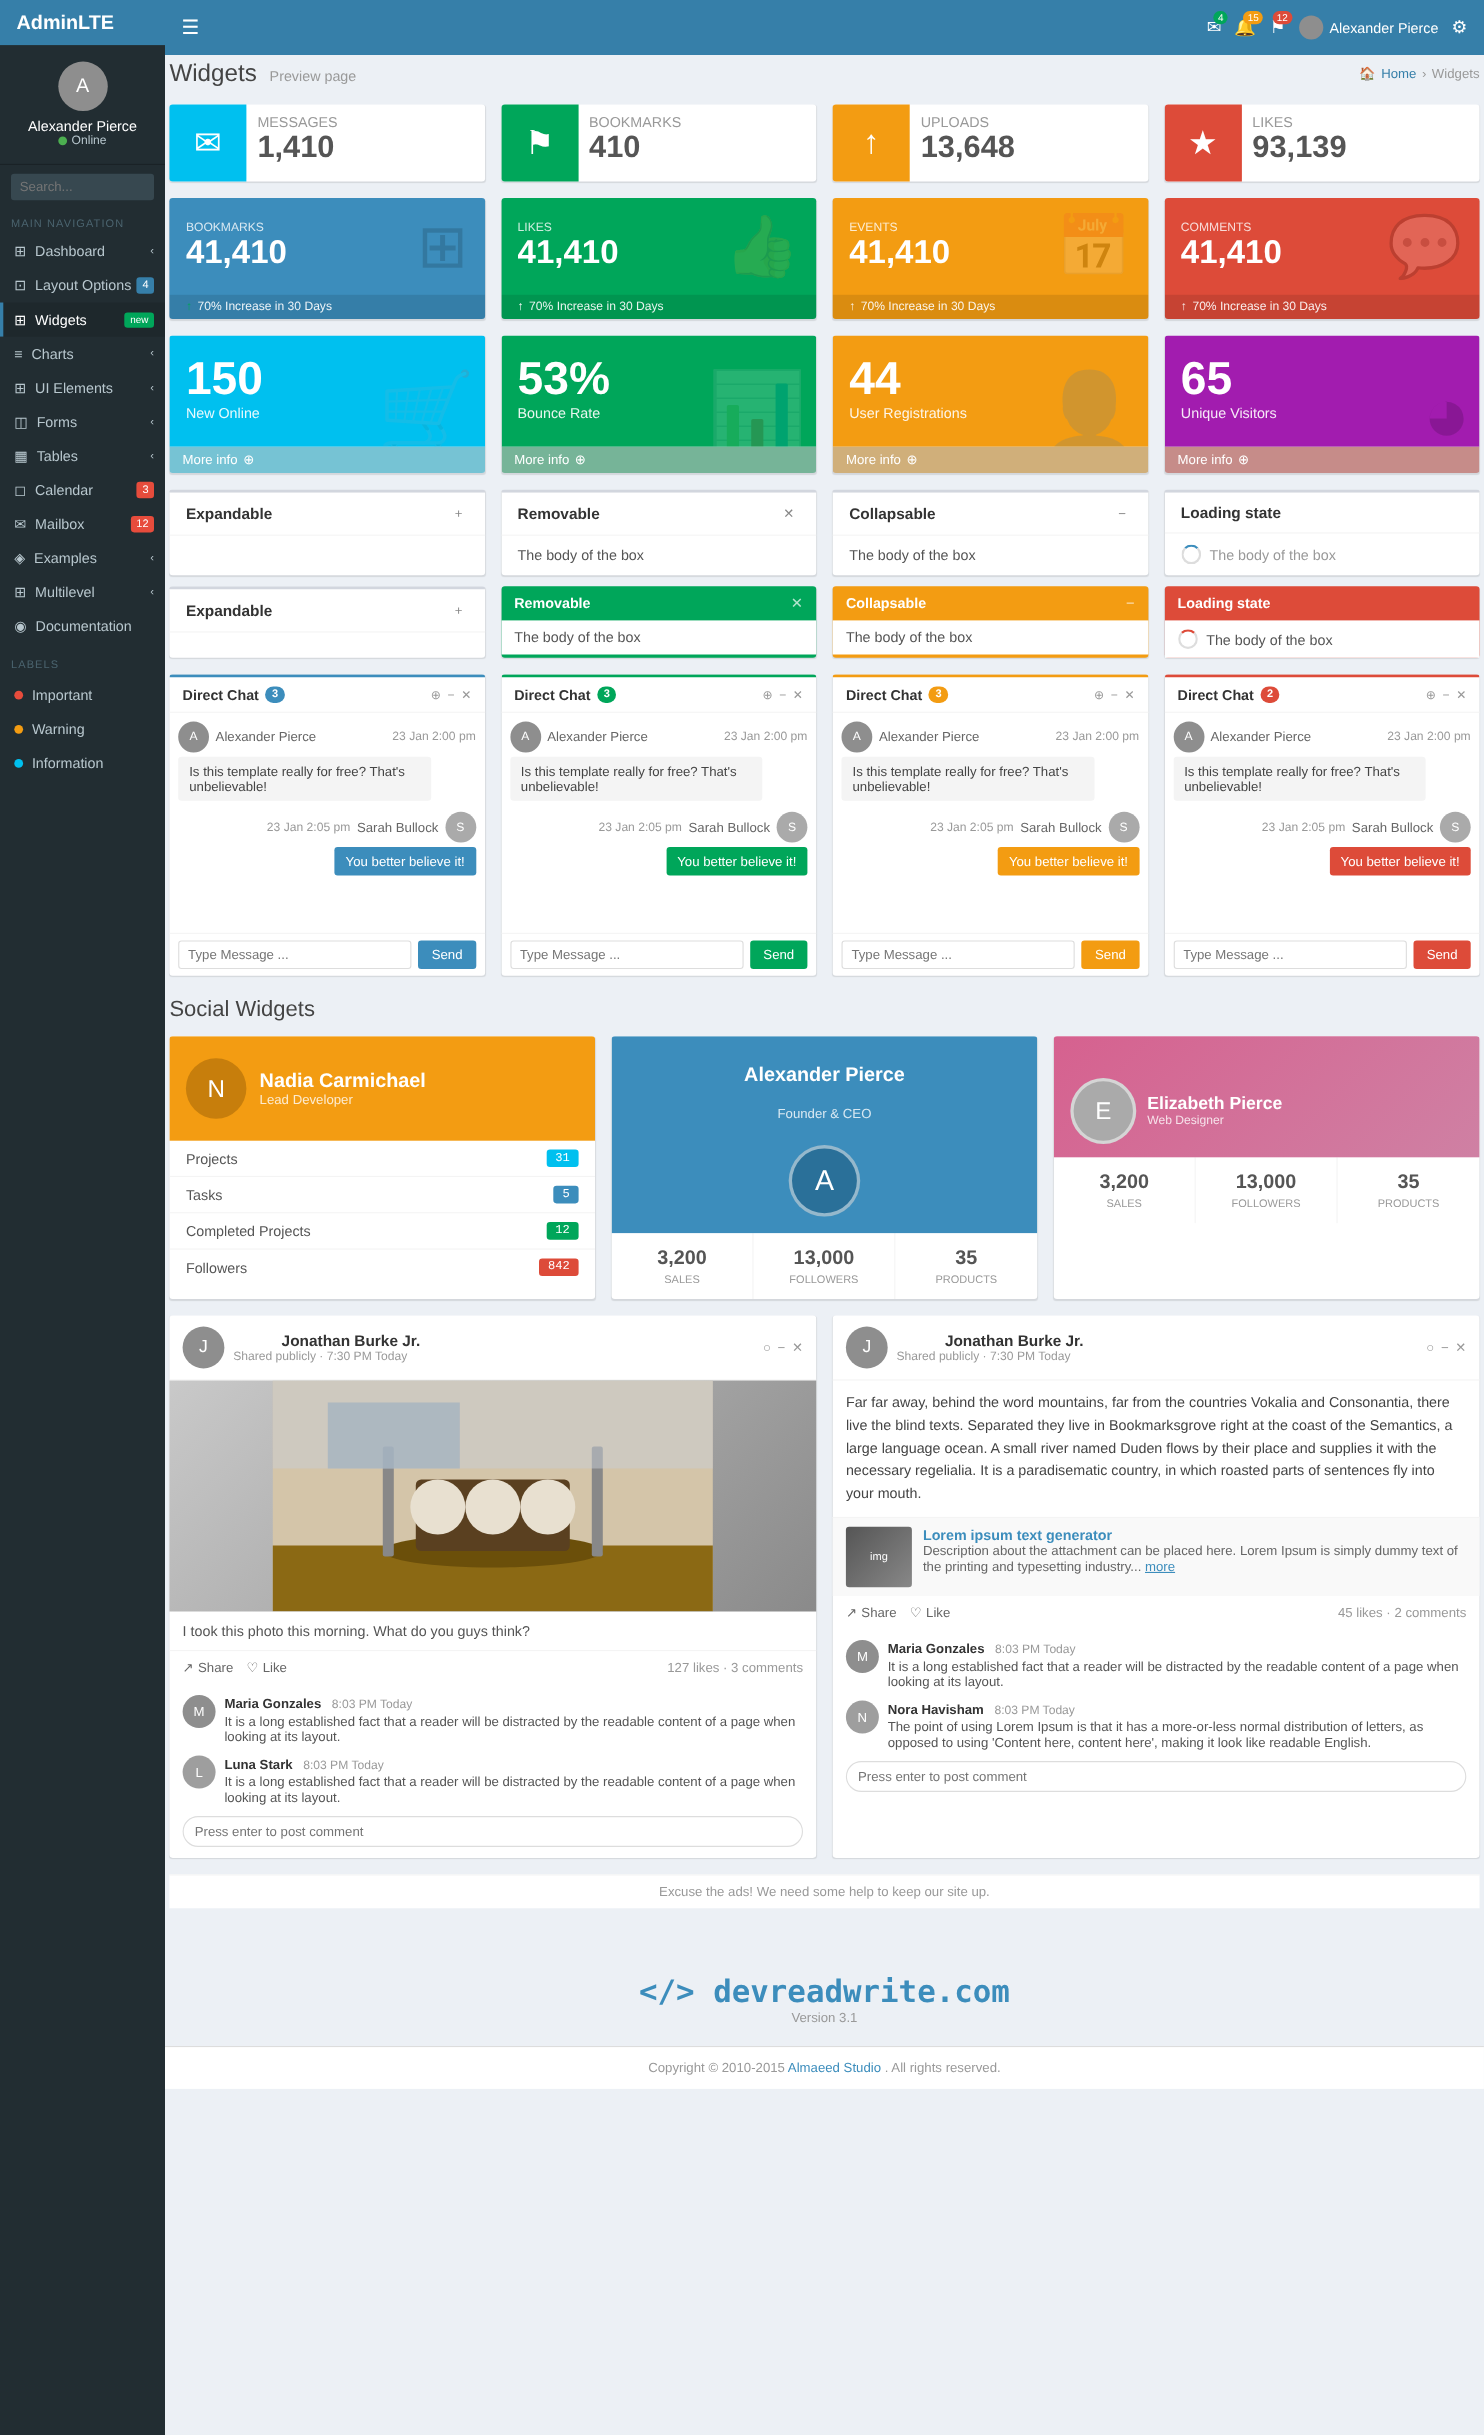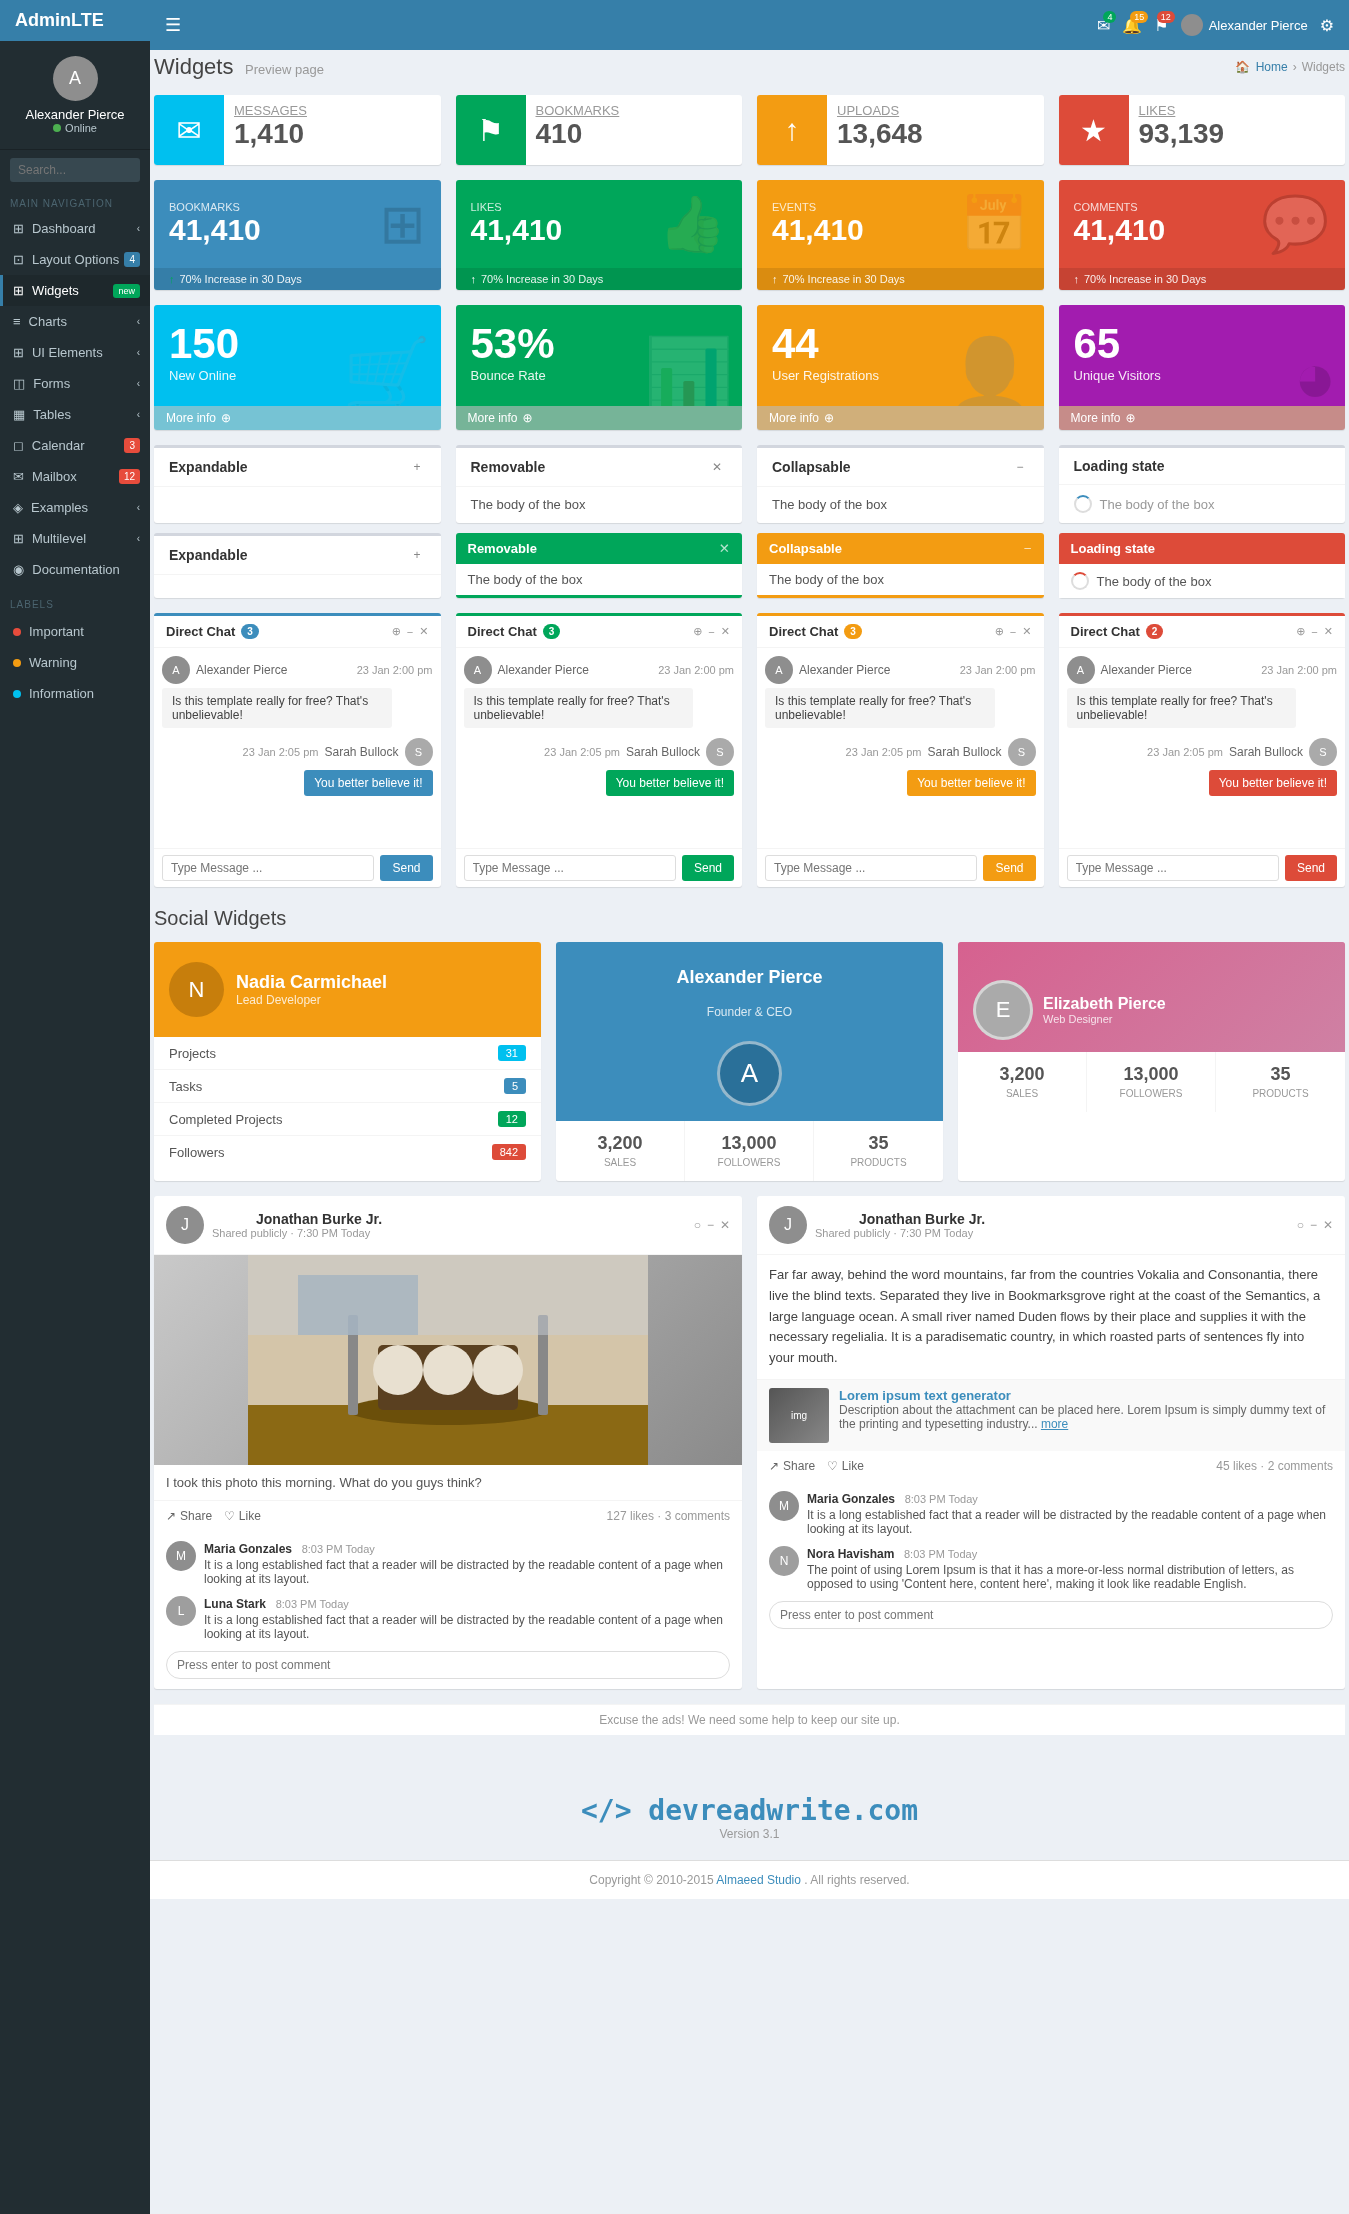--- a/index.html
+++ b/index.html
@@ -55,21 +55,21 @@
     .widget-row-4 { grid-template-columns: repeat(4, 1fr); }
     .bg-aqua { background: #00c0ef; }
     .bg-green { background: #00a65a; }
     .bg-yellow { background: #f39c12; }
     .bg-red { background: #dd4b39; }
     
     
     .info-box { display: flex; align-items: stretch; border-radius: 3px; background: #fff; margin-bottom: 0; min-height: 70px; box-shadow: 0 1px 1px rgba(0,0,0,0.1); }
     .info-box-icon { width: 70px; display: flex; align-items: center; justify-content: center; font-size: 30px; color: #fff; border-radius: 3px 0 0 3px; }
     .info-box-content { padding: 8px 10px; flex: 1; }
-    .info-box-text { font-size: 13px; color: #999; display: block; text-decoration: underline; }
+    .info-box-text { font-size: 13px; color: #999; display: block; }
     .info-box-number { font-size: 28px; font-weight: 700; color: #555; }
     
     
     .box { background: #fff; border-radius: 3px; border-top: 3px solid #d2d6de; box-shadow: 0 1px 1px rgba(0,0,0,0.1); margin-bottom: 0; }
     .box-header { padding: 10px 15px; display: flex; align-items: center; justify-content: space-between; border-bottom: 1px solid #f4f4f4; }
     .box-title { font-size: 14px; font-weight: 600; }
     .box-tools { display: flex; align-items: center; gap: 5px; }
     .box-tool-btn { background: none; border: none; cursor: pointer; color: #888; font-size: 12px; padding: 2px 5px; }
     .box-body { padding: 10px 15px; font-size: 13px; color: #555; }
     .box-body.loading { display: flex; align-items: center; gap: 8px; color: #999; }
@@ -126,21 +126,21 @@
     .social-widget-role { font-size: 12px; color: rgba(255,255,255,0.8); }
     .social-widget-stats { display: grid; grid-template-columns: repeat(3, 1fr); text-align: center; }
     .social-stat { padding: 12px 5px; border-right: 1px solid #f4f4f4; }
     .social-stat:last-child { border-right: none; }
     .social-stat-num { font-size: 18px; font-weight: 700; color: #555; display: block; }
     .social-stat-label { font-size: 10px; color: #999; text-transform: uppercase; }
     .social-widget-body { padding: 0; }
     .social-widget-row { display: flex; align-items: center; justify-content: space-between; padding: 8px 15px; border-bottom: 1px solid #f4f4f4; }
     .social-widget-row:last-child { border-bottom: none; }
     .social-widget-row-label { font-size: 13px; color: #555; }
-    .social-widget-row-badge { padding: 2px 8px; border-radius: 3px; color: #fff; font-size: 11px; }
+    .social-widget-row-badge { padding: 2px 8px; border-radius: 3px; color: #fff; font-size: 11px; font-family: Liberation Mono, monospace; }
     .badge-aqua { background: #00c0ef; }
     .badge-blue { background: #3c8dbc; }
     .badge-green { background: #00a65a; }
     .badge-red { background: #dd4b39; }
     
     
     .post-card { background: #fff; border-radius: 3px; box-shadow: 0 1px 1px rgba(0,0,0,0.1); margin-bottom: 0; }
     .post-header { padding: 10px 12px; display: flex; align-items: center; gap: 8px; border-bottom: 1px solid #f4f4f4; }
     .post-avatar { width: 38px; height: 38px; border-radius: 50%; background: #ccc; flex-shrink: 0; }
     .post-user-name { font-size: 14px; font-weight: 600; color: #333; margin-left: 44px; }

